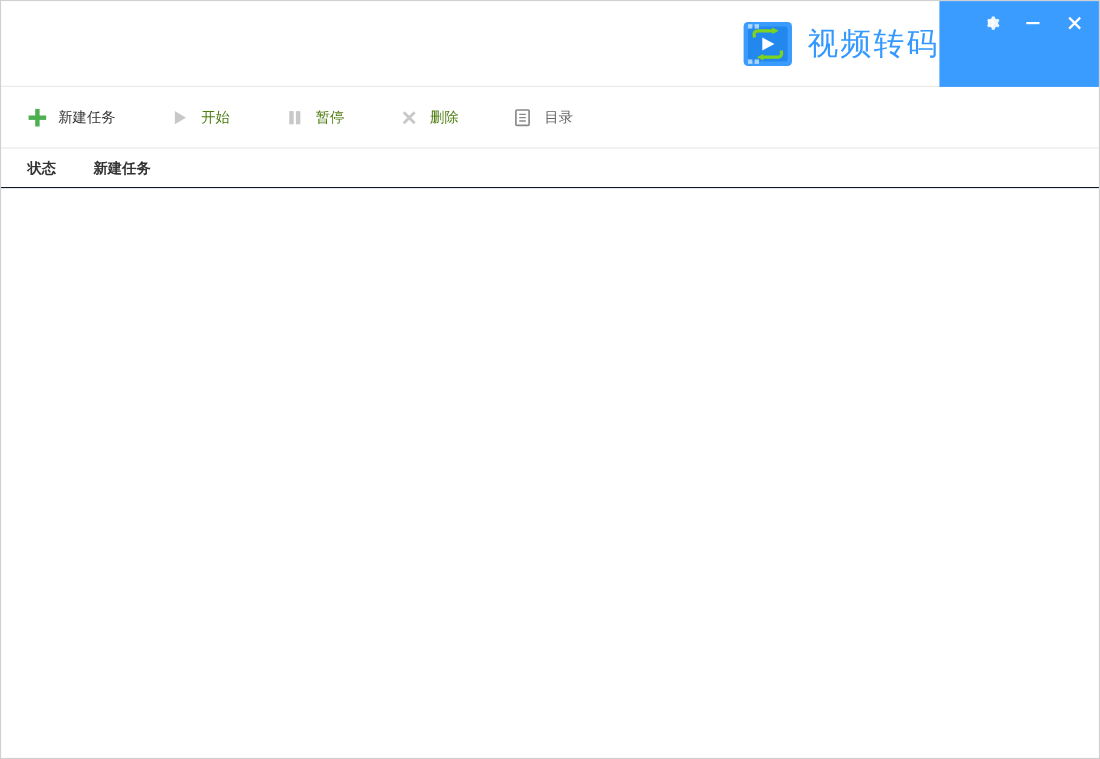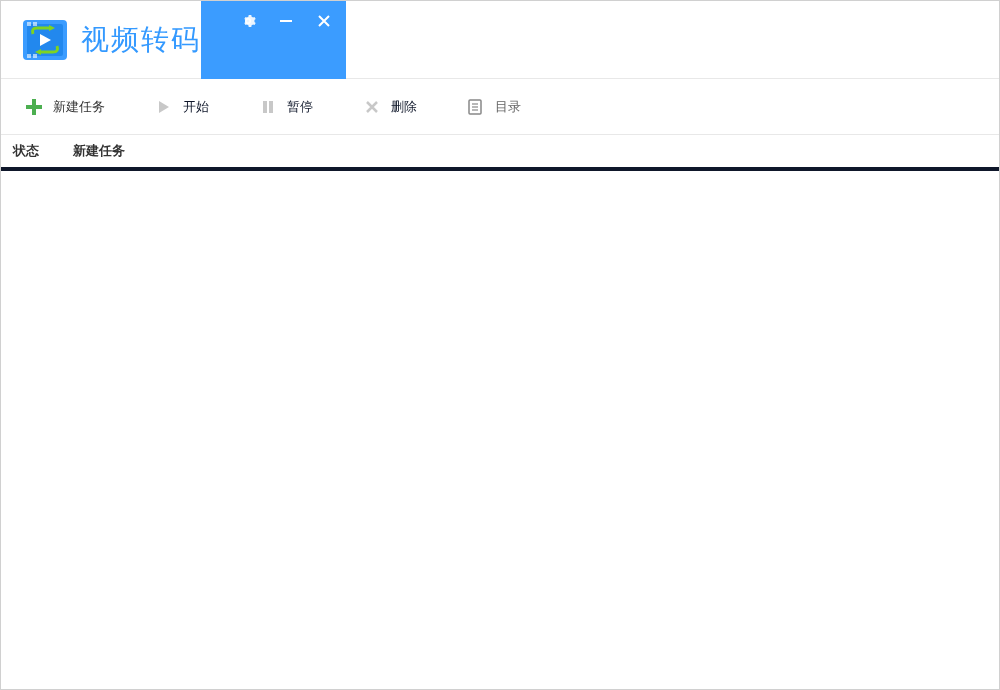--- a/index.html
+++ b/index.html
@@ -14,21 +14,21 @@
       width: 1000px;
       height: 690px;
       overflow: hidden;
       background: #fff;
       border: 1px solid #d0d0d0;
     }
     .title-bar {
       height: 78px;
       display: flex;
       align-items: center;
-      justify-content: flex-start;
+      justify-content: flex-end;
       border-bottom: 1px solid #e8e8e8;
     }
     .title-left {
       display: flex;
       align-items: center;
       padding-left: 20px;
       gap: 12px;
     }
     .app-logo {
       width: 48px;
@@ -79,34 +79,34 @@
       color: #333;
     }
     .toolbar-btn .icon {
       width: 18px;
       height: 18px;
       display: flex;
       align-items: center;
       justify-content: center;
     }
     .toolbar-btn.disabled {
-      color: #0f172a;
+      color: #4d7c0f;
     }
     .plus-icon svg {
       color: #4CAF50;
     }
     .table-header {
       height: 36px;
       display: flex;
       align-items: center;
-      padding: 0 12px;
+      padding: 0 24px;
       font-weight: bold;
       font-size: 13px;
       color: #333;
-      border-bottom: 4px solid #0f172a;
+      border-bottom: 1px solid #0f172a;
     }
     .col-status {
       width: 60px;
     }
     .col-filename {
       width: 430px;
     }
     .col-progress {
       width: 390px;
     }

